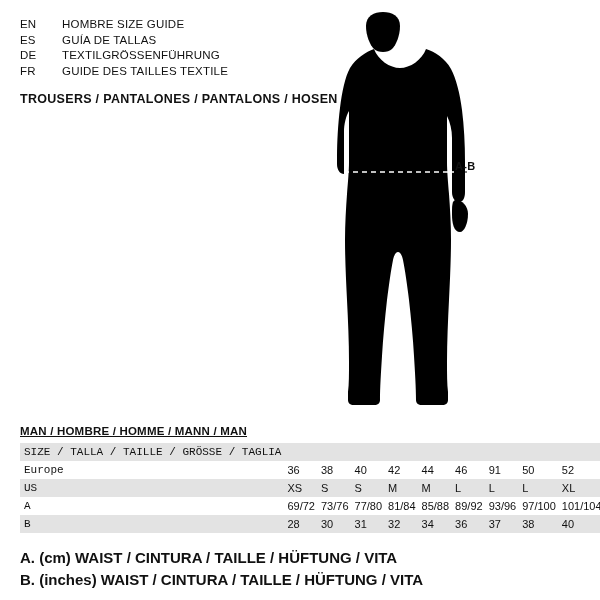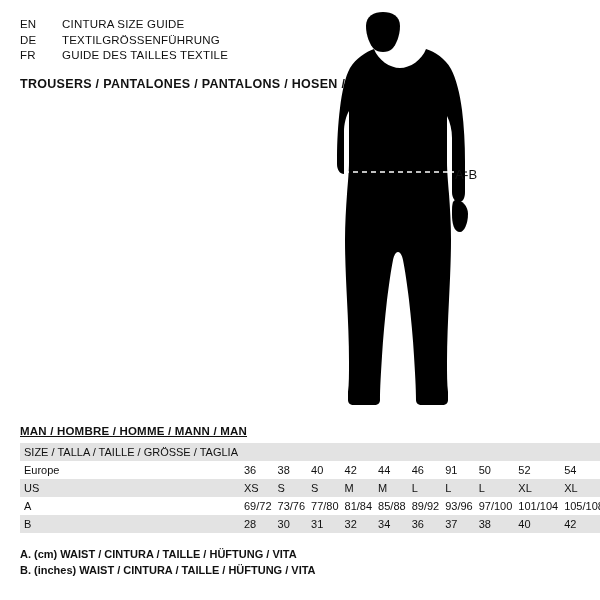--- a/index.html
+++ b/index.html
@@ -57,24 +57,25 @@
     right: 28px;
     width: 190px;
     height: 395px;
   }
   .figure-svg {
     display: block;
   }
   .ab-label {
     position: absolute;
     left: 151px;
-    top: 155px;
-    font-size: 13px;
+    top: 148px;
+    font-size: 11px;
     letter-spacing: .3px;
     color: #111;
+    font-weight: bold;
   }
 
   
   .table-section {
     position: absolute;
     left: 20px;
     right: 20px;
     top: 425px;
   }
   .gender-title {
@@ -96,41 +97,46 @@
     white-space: nowrap;
   }
   table.sizes tr.shade {
     background: #e3e3e3;
   }
   table.sizes tr.plain {
     background: #ffffff;
   }
   table.sizes td.label {
     width: 132px;
+    font-family: Liberation Mono, monospace;
   }
   table.sizes td.val {
     width: 40px;
   }
   .notes {
     margin-top: 14px;
-    font-size: 11px;
+    font-size: 15px;
     line-height: 1.45;
     font-weight: bold;
   }
 </style>
 </head>
 <body>
 
 <div id="page">
 
   <table class="lang-table">
     <tbody>
       <tr>
         <td class="lang-code">EN</td>
-        <td class="lang-text">CINTURA SIZE GUIDE</td>
+        <td class="lang-text">HOMBRE SIZE GUIDE</td>
+      </tr>
+      <tr>
+        <td class="lang-code">ES</td>
+        <td class="lang-text">GUÍA DE TALLAS</td>
       </tr>
       <tr>
         <td class="lang-code">DE</td>
         <td class="lang-text">TEXTILGRÖSSENFÜHRUNG</td>
       </tr>
       <tr>
         <td class="lang-code">FR</td>
         <td class="lang-text">GUIDE DES TAILLES TEXTILE</td>
       </tr>
     </tbody>

